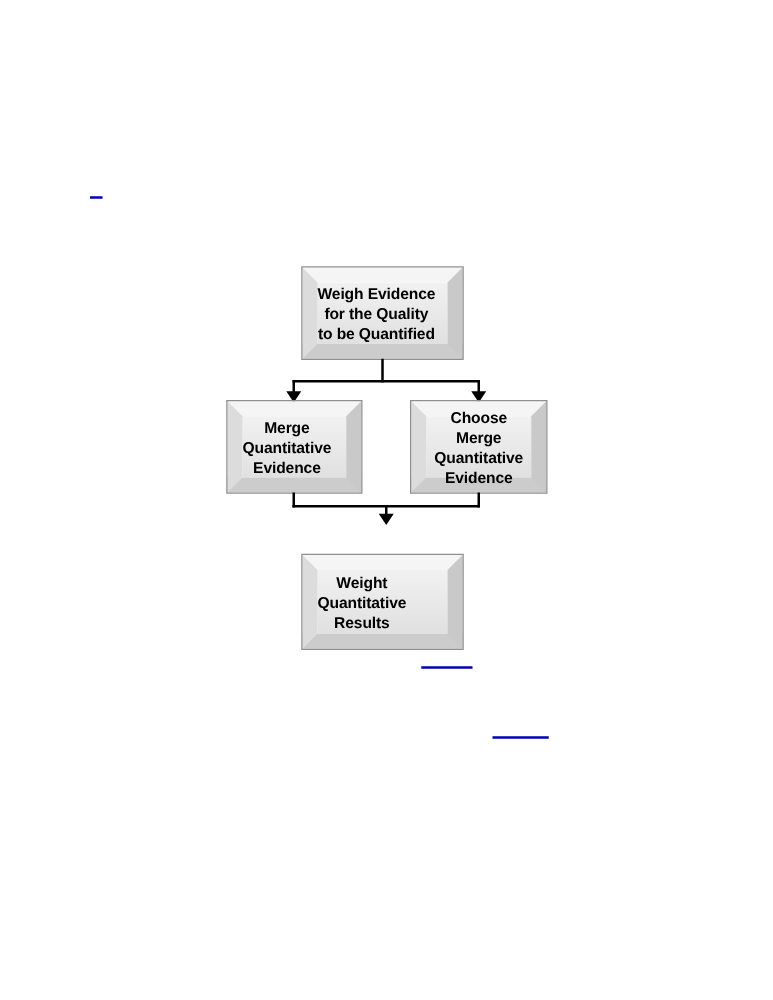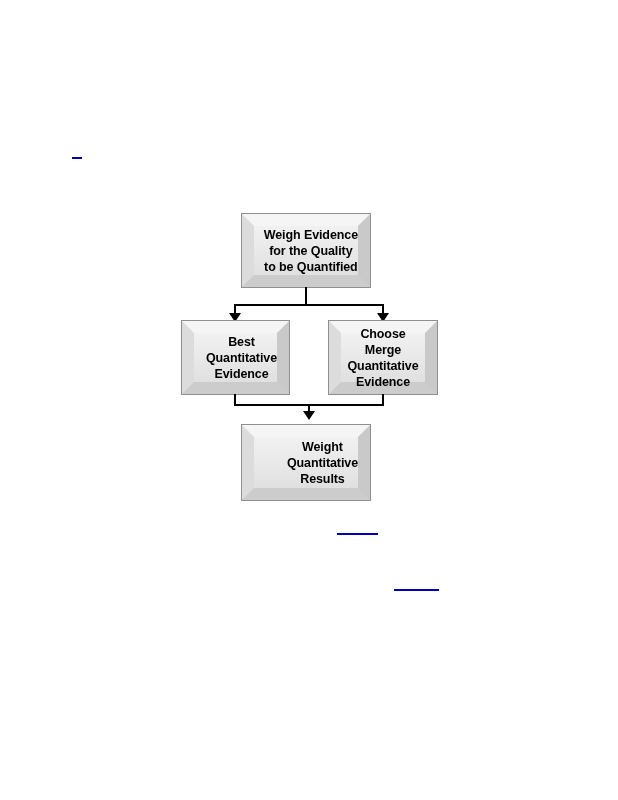--- a/index.html
+++ b/index.html
@@ -17,21 +17,21 @@
   
   .node {
     position: absolute;
     box-sizing: border-box;
     border: 12px solid;
     border-color: #f5f5f5 #c9c9c9 #cccccc #dcdcdc;
     outline: 1px solid #8f8f8f;
     background: linear-gradient(180deg, #f1f1f1 0%, #e8e8e8 55%, #e0e0e0 100%);
     display: flex;
     align-items: center;
-    justify-content: flex-end;
+    justify-content: flex-start;
   }
   .node-label {
     font-weight: bold;
     font-size: 12.5px;
     line-height: 16px;
     color: #000000;
     text-align: center;
     white-space: pre-line;
     letter-spacing: -0.1px;
   }
@@ -70,40 +70,40 @@
 
   <div class="line" style="left:234px; top:304px; width:150px; height:2px;"></div>
 
   <div class="line" style="left:234px; top:304px; width:2px; height:10px;"></div>
   <div class="arrowhead" style="left:229px; top:313px;"></div>
 
   <div class="line" style="left:382px; top:304px; width:2px; height:10px;"></div>
   <div class="arrowhead" style="left:377px; top:313px;"></div>
 
   <div class="node" style="left:182px; top:321px; width:107px; height:73px;">
-    <span class="node-label">Best
+    <span class="node-label">Merge
 Quantitative
 Evidence</span>
   </div>
 
   <div class="node" style="left:329px; top:321px; width:108px; height:73px;">
     <span class="node-label">Choose Merge
 Quantitative
 Evidence</span>
   </div>
 
   <div class="line" style="left:234px; top:394px; width:2px; height:12px;"></div>
   <div class="line" style="left:382px; top:394px; width:2px; height:12px;"></div>
 
   <div class="line" style="left:234px; top:404px; width:150px; height:2px;"></div>
 
   <div class="line" style="left:308px; top:404px; width:2px; height:8px;"></div>
   <div class="arrowhead" style="left:303px; top:411px;"></div>
 
-  <div class="node" style="left:242px; top:425px; width:128px; height:75px;">
+  <div class="node" style="left:242px; top:444px; width:128px; height:75px;">
     <span class="node-label">Weight
 Quantitative
 Results</span>
   </div>
 
   <div class="underline" style="left:337px; top:533px; width:41px;"></div>
   <div class="underline" style="left:394px; top:589px; width:45px;"></div>
 
 </div>
 

